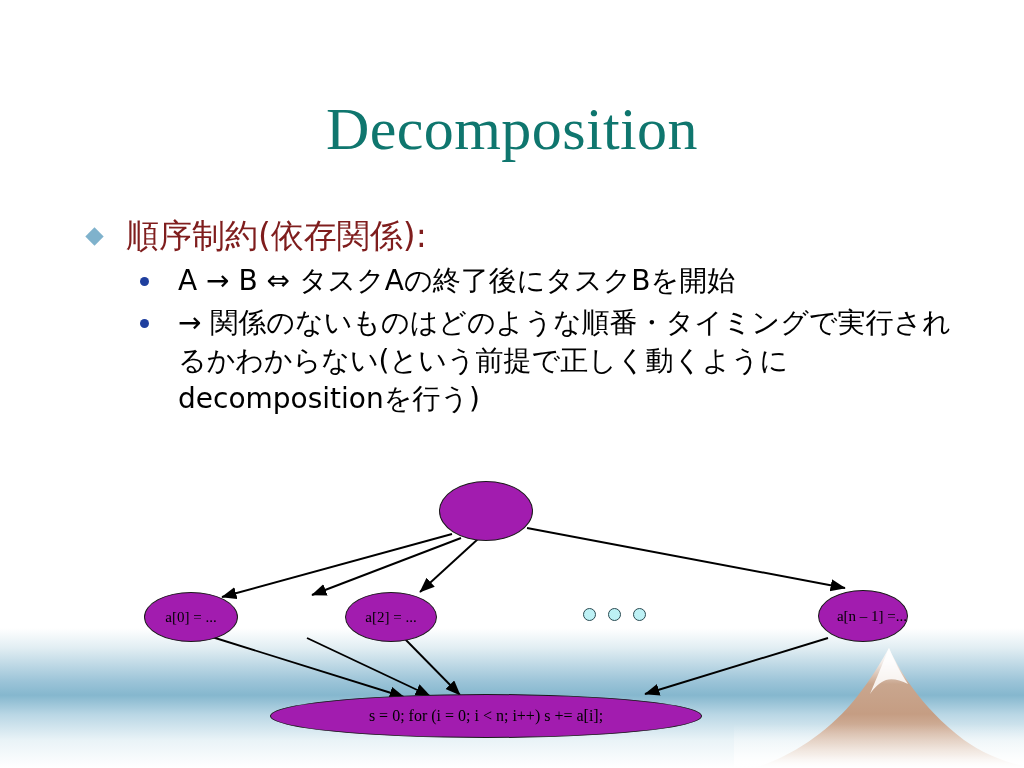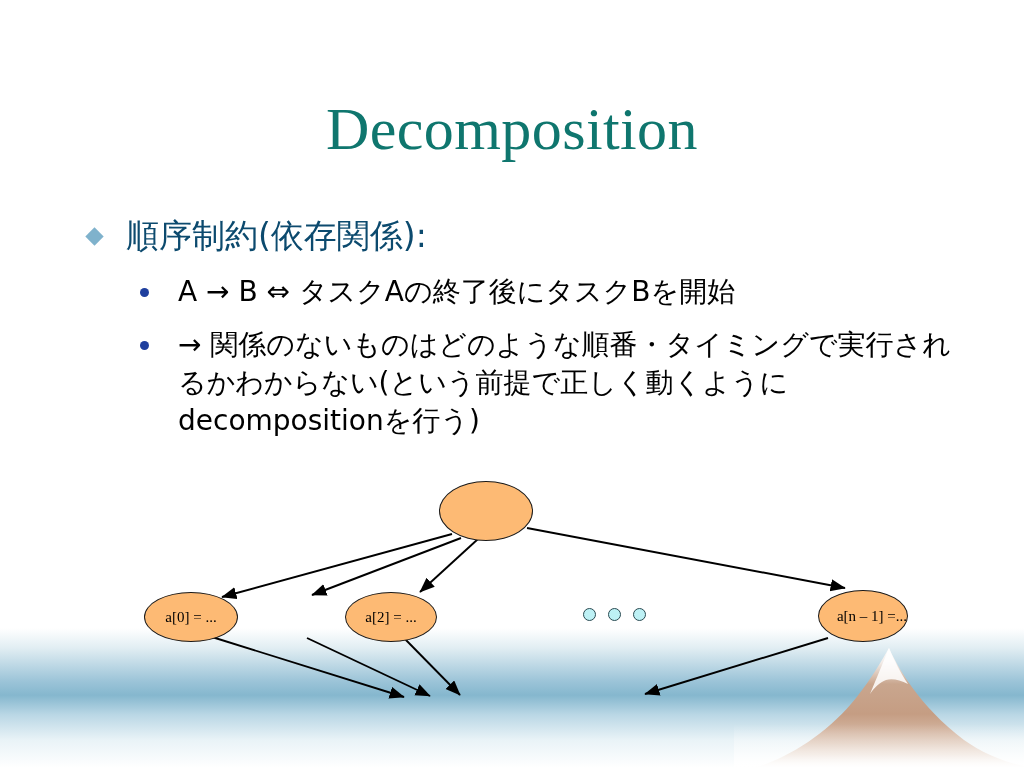--- a/index.html
+++ b/index.html
@@ -61,39 +61,39 @@
     left: 78px;
     top: 214px;
     width: 880px;
   }
   .bullet-l1 {
     position: relative;
     padding-left: 48px;
     font-family: "DejaVu Sans", "Liberation Sans", sans-serif;
     font-size: 33px;
     line-height: 44px;
-    color: #0c4a6e;
+    color: #7f1d1d;
   }
   .bullet-l1 .marker-diamond {
     position: absolute;
     left: 10px;
     top: 16px;
     width: 13px;
     height: 13px;
     background: #7fb2cc;
     transform: rotate(45deg);
   }
   .bullet-l2 {
     position: relative;
     padding-left: 100px;
     font-family: "DejaVu Sans", "Liberation Sans", sans-serif;
     font-size: 28px;
     line-height: 38px;
     color: #000000;
-    margin-top: 15px;
+    margin-top: 4px;
   }
   .bullet-l2 .marker-dot {
     position: absolute;
     left: 62px;
     top: 15px;
     width: 9px;
     height: 9px;
     border-radius: 50%;
     background: #1f3f9e;
   }
@@ -101,21 +101,21 @@
   
   .diagram {
     position: absolute;
     left: 0;
     top: 0;
     width: 1024px;
     height: 768px;
   }
   .node {
     position: absolute;
-    background: #fdba74;
+    background: #a21caf;
     border: 1.6px solid #1a1a1a;
     border-radius: 50%;
     display: flex;
     align-items: center;
     justify-content: center;
     font-family: "Liberation Serif", serif;
     color: #000000;
     white-space: nowrap;
   }
   .node-root  { left: 439px; top: 481px; width: 92px;  height: 58px; }
@@ -225,14 +225,17 @@
   <div class="dots">
     <span class="dot-o"></span>
     <span class="dot-o"></span>
     <span class="dot-o"></span>
   </div>
 
   <div class="node node-an">
     <span class="node-text">a[n – 1] =...</span>
   </div>
 
+  <div class="node node-sum">
+    <span class="node-text">s = 0; for (i = 0; i &lt; n; i++) s += a[i];</span>
+  </div>
 
 </div>
 
 </body></html>

